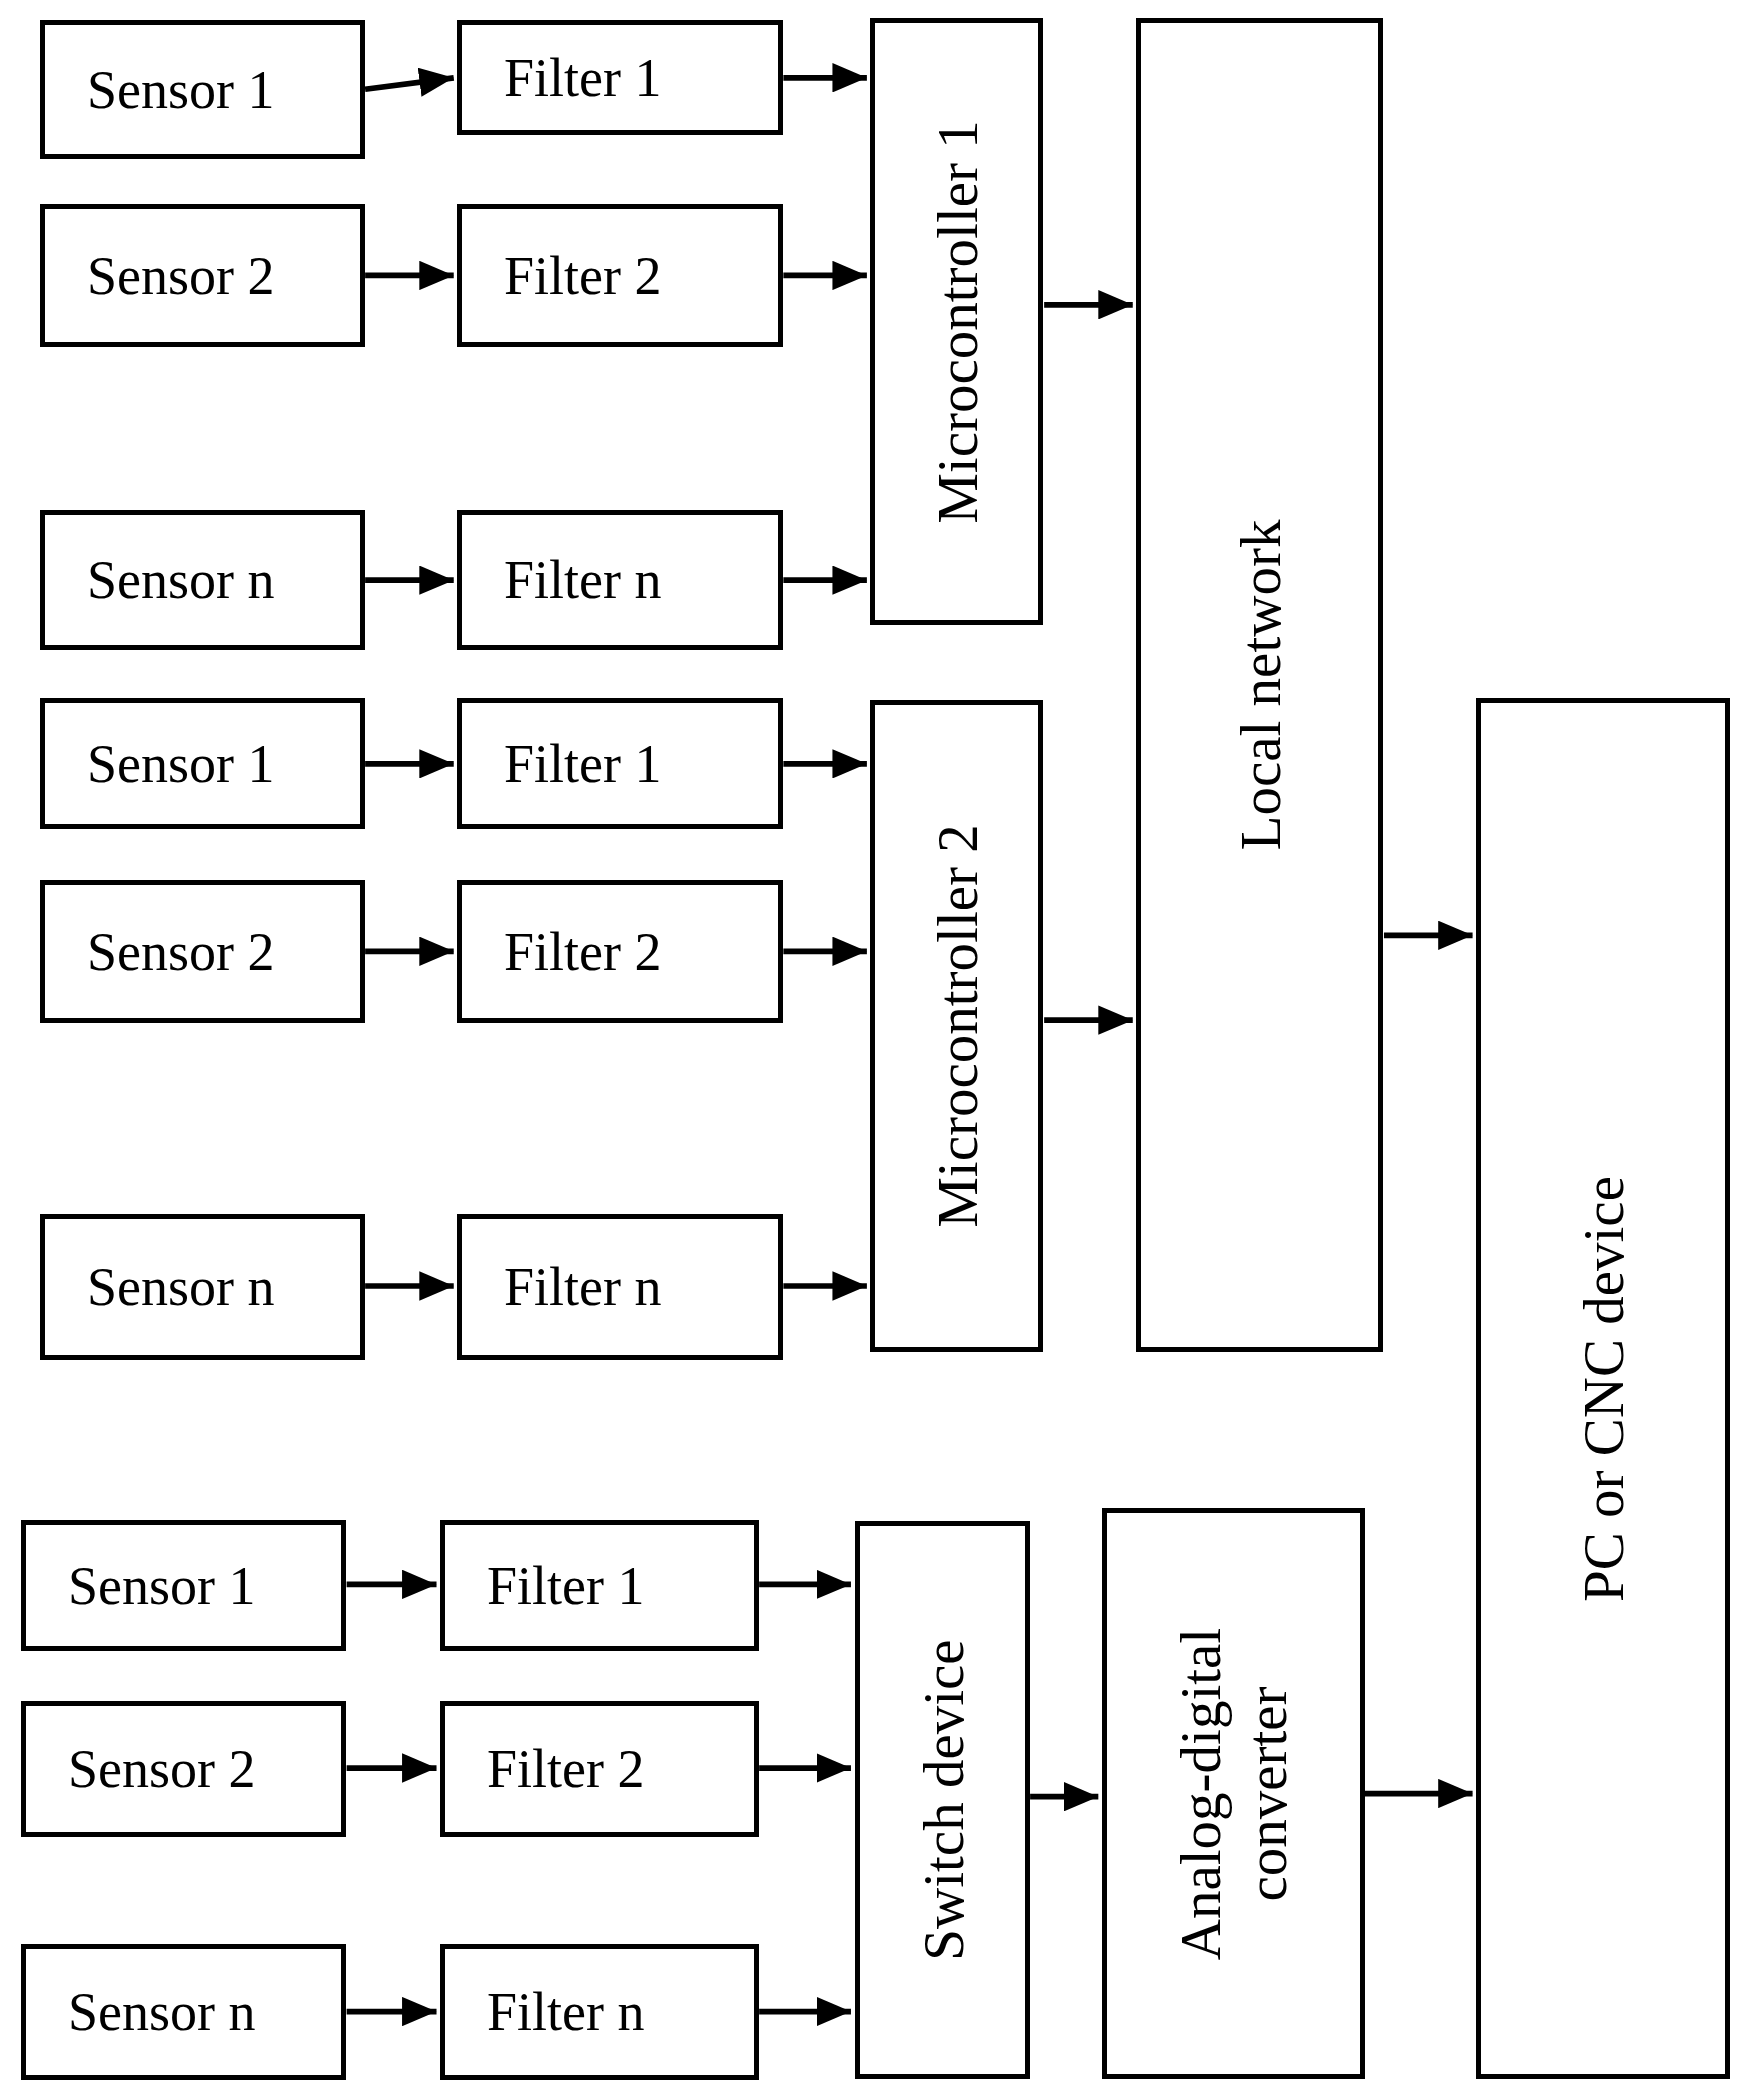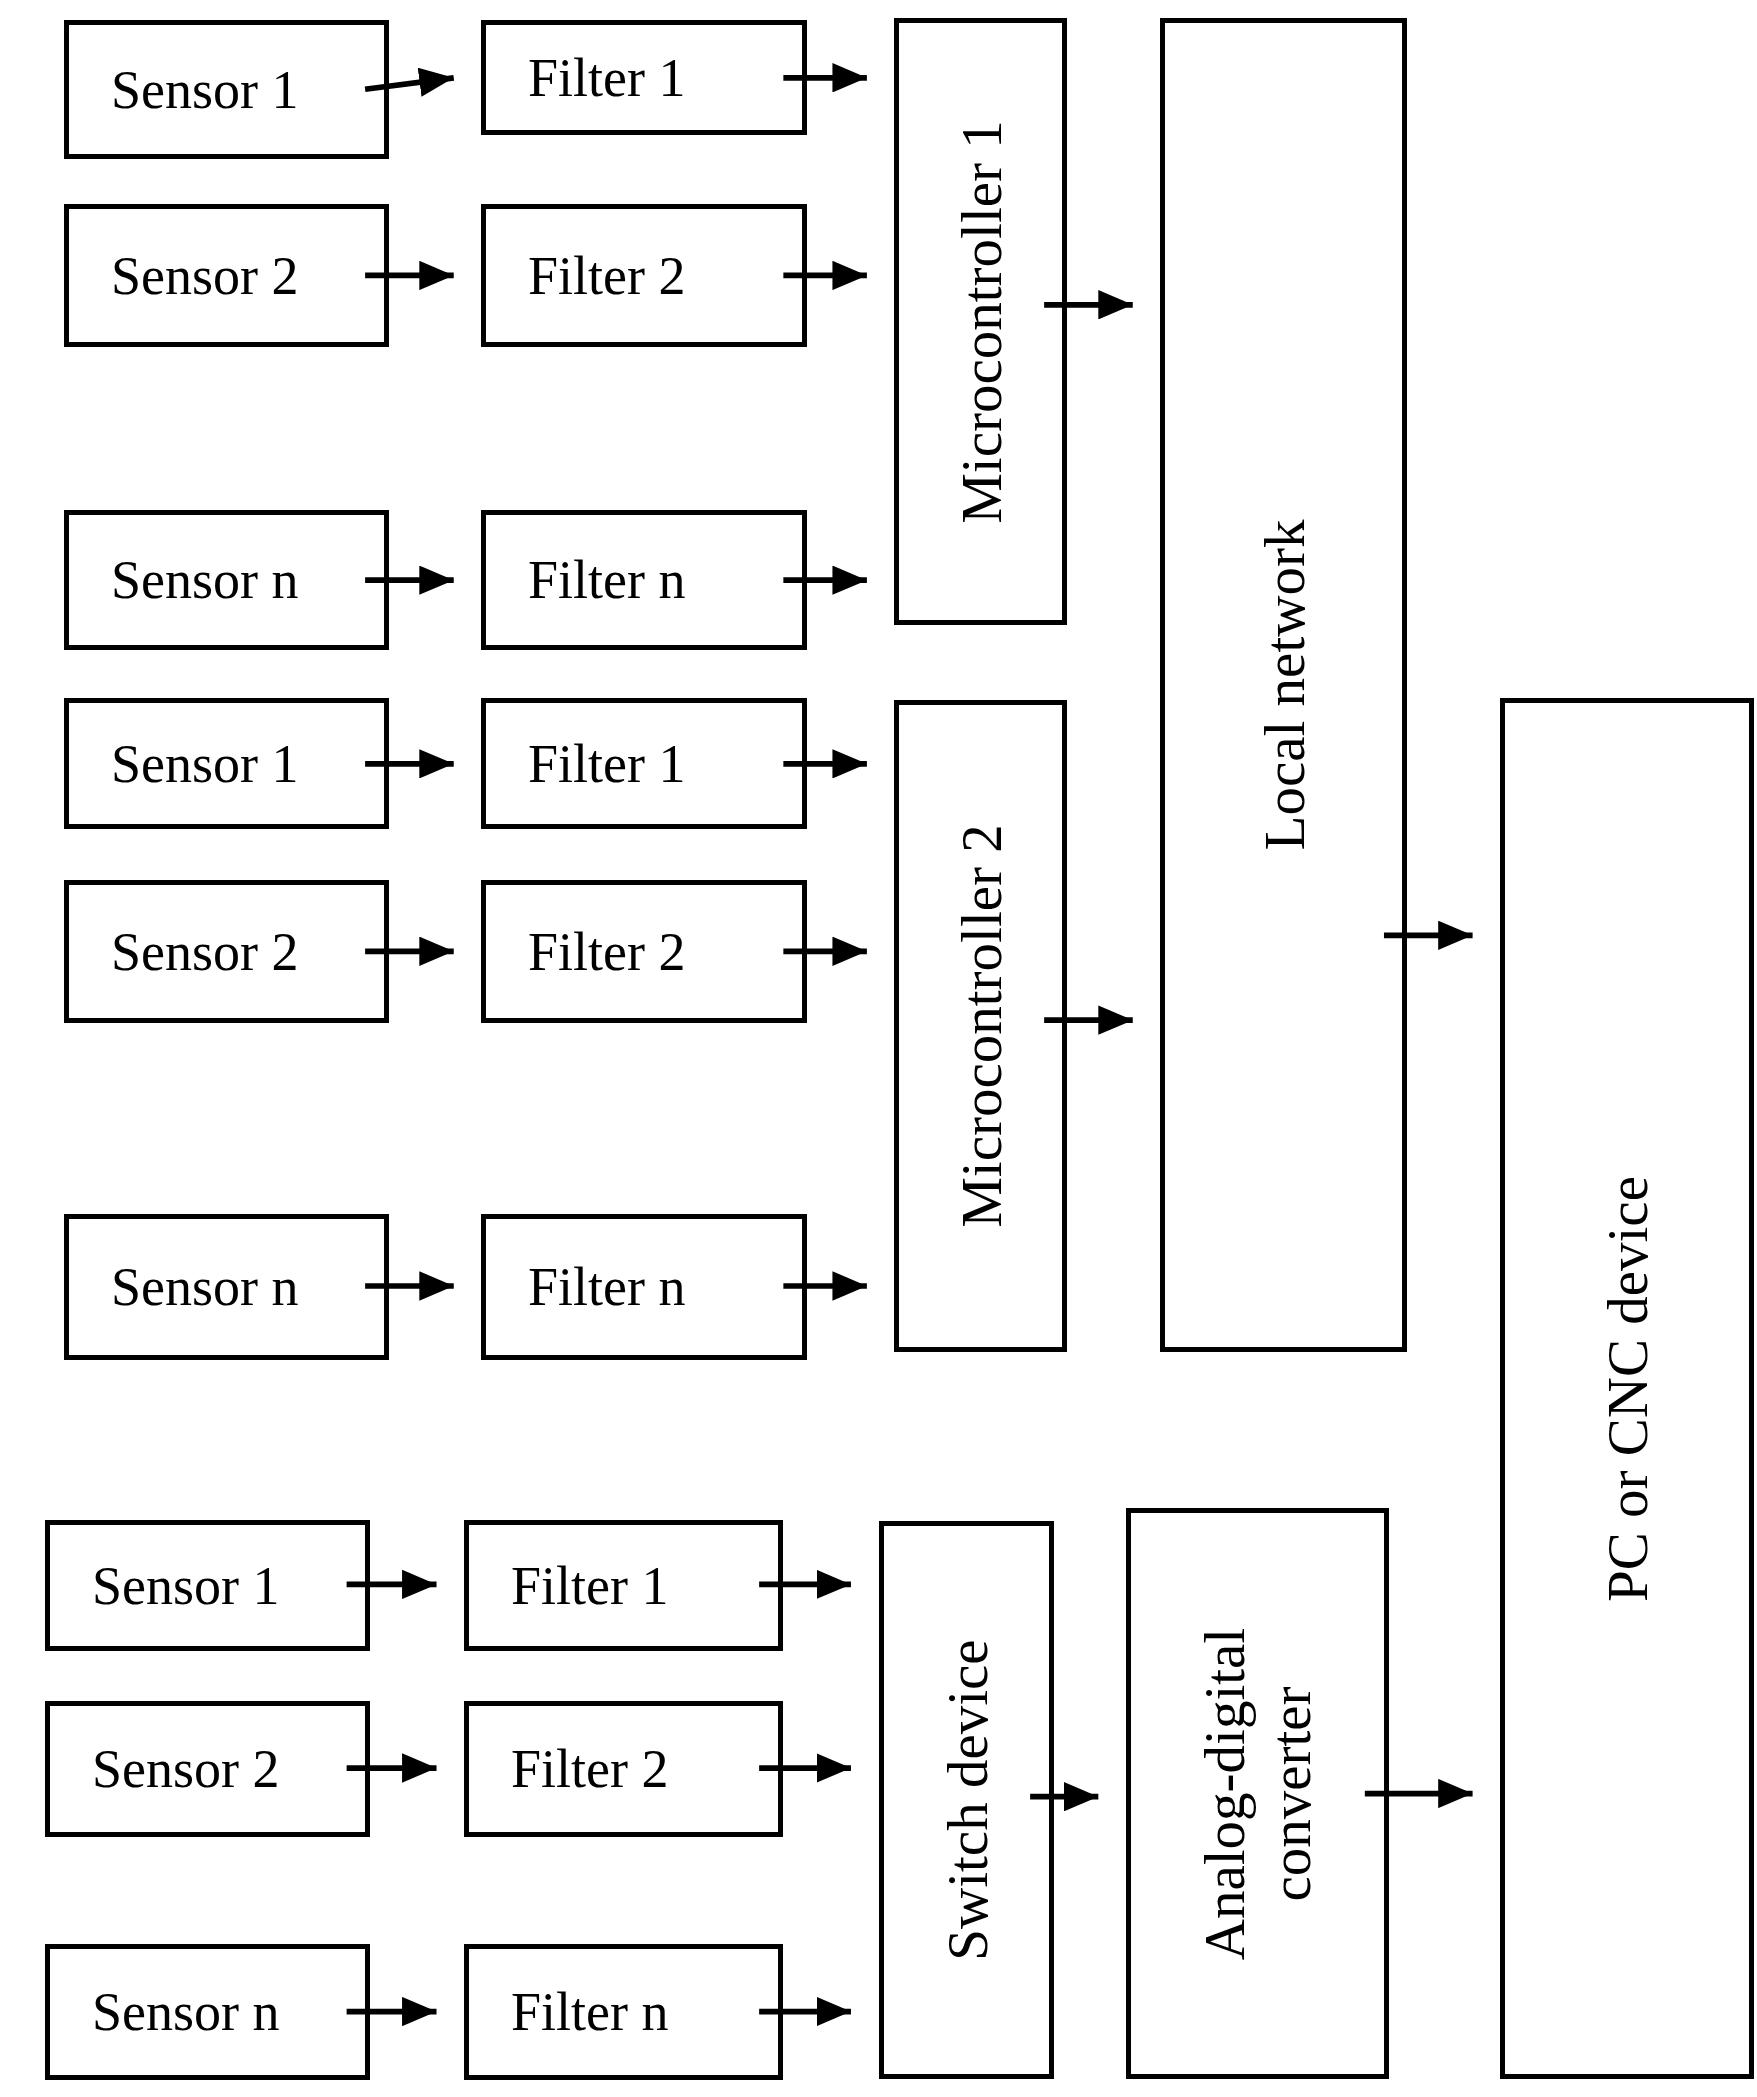--- a/index.html
+++ b/index.html
@@ -14,21 +14,20 @@
     background: #ffffff;
     font-family: "Liberation Serif", "DejaVu Serif", serif;
     color: #000000;
     overflow: hidden;
   }
   .box {
     position: absolute;
     box-sizing: border-box;
     border: 5.7px solid #000000;
     background: #ffffff;
-    margin-left: 24px;
   }
   .hbox {
     display: flex;
     align-items: center;
   }
   .hbox .hlabel {
     padding-left: 42px;
     font-size: 54px;
     white-space: nowrap;
   }

